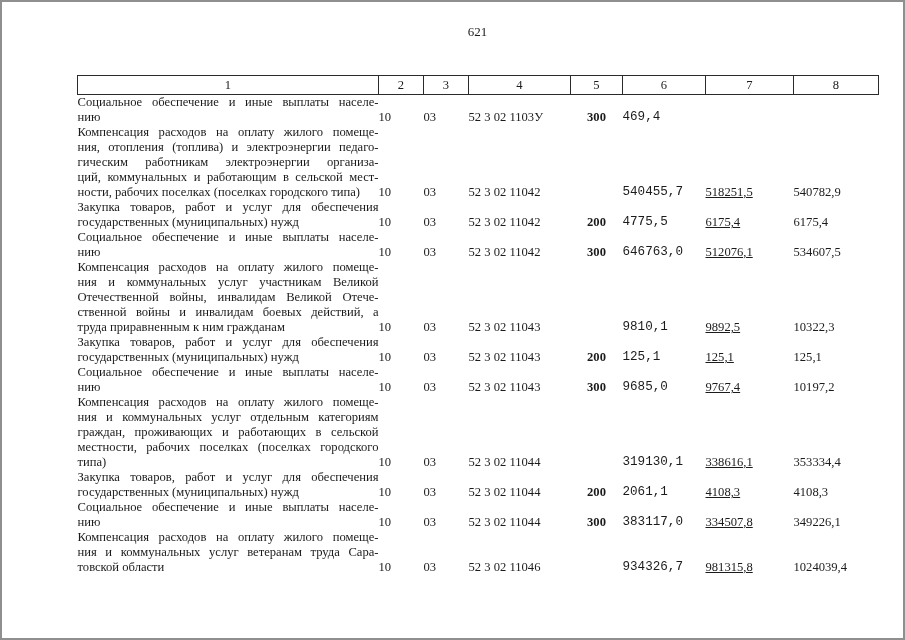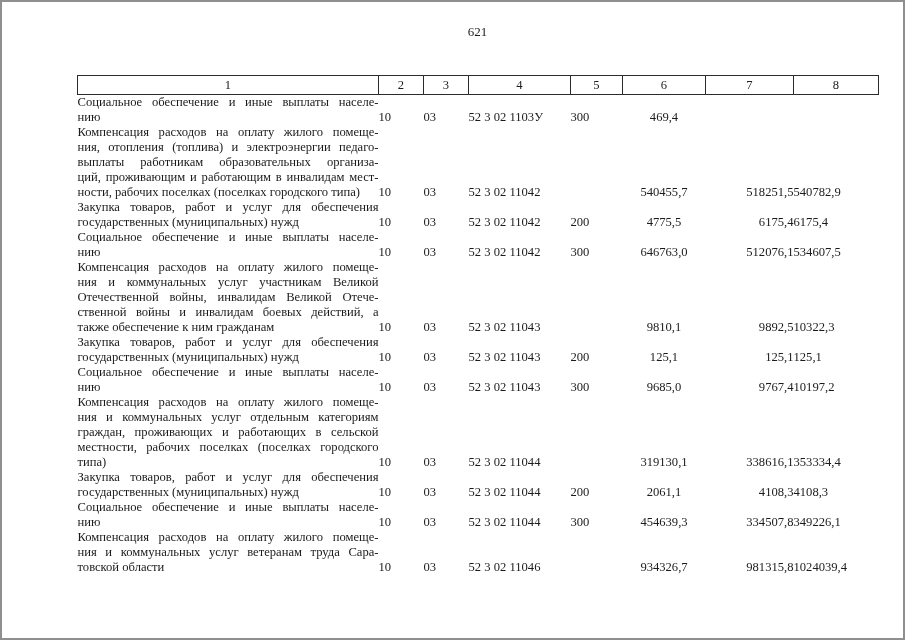--- a/index.html
+++ b/index.html
@@ -42,23 +42,23 @@
   table.budget td {
     padding: 0;
     vertical-align: bottom;
     line-height: 15px;
     font-size: 12.6px;
   }
   td.c1 { vertical-align: top; padding: 0 2px 0 3px; margin-left: 32px; }
   .jline { text-align: justify; text-align-last: justify; line-height: 15px; }
   .jline:last-child { text-align-last: left; }
   td.c2, td.c3, td.c4 { text-align: left; }
-  td.c5 { text-align: left; padding-right: 2px; }
-  td.c6 { text-align: center; padding-right: 1px; }
-  td.c7 { text-align: right; padding-right: 0; }
+  td.c5 { text-align: center; padding-right: 2px; font-weight: bold; }
+  td.c6 { text-align: left; padding-right: 1px; font-family: Liberation Mono, monospace; }
+  td.c7 { padding-right: 0; text-decoration: underline; }
   td.c8 { padding-right: 6px; }
 </style>
 </head>
 <body>
 
 <div class="page-frame">
 
   <div class="page-number">621</div>
 
   <table class="budget">
@@ -98,22 +98,22 @@
         <td class="c5">300</td>
         <td class="c6">469,4</td>
         <td class="c7"></td>
         <td class="c8"></td>
       </tr>
       <tr>
         <td class="c1">
             <div>
               <div class="jline">Компенсация расходов на оплату жилого помеще-</div>
               <div class="jline">ния, отопления (топлива) и электроэнергии педаго-</div>
-              <div class="jline">выплаты работникам образовательных организа-</div>
-              <div class="jline">ций, проживающим и работающим в инвалидам мест-</div>
+              <div class="jline">гическим работникам электроэнергии организа-</div>
+              <div class="jline">ций, коммунальных и работающим в сельской мест-</div>
               <div class="jline">ности, рабочих поселках (поселках городского типа)</div>
             </div>
           </td>
         <td class="c2">10</td>
         <td class="c3">03</td>
         <td class="c4">52 3 02 11042</td>
         <td class="c5"></td>
         <td class="c6">540455,7</td>
         <td class="c7">518251,5</td>
         <td class="c8">540782,9</td>
@@ -148,21 +148,21 @@
         <td class="c7">512076,1</td>
         <td class="c8">534607,5</td>
       </tr>
       <tr>
         <td class="c1">
             <div>
               <div class="jline">Компенсация расходов на оплату жилого помеще-</div>
               <div class="jline">ния и коммунальных услуг участникам Великой</div>
               <div class="jline">Отечественной войны, инвалидам Великой Отече-</div>
               <div class="jline">ственной войны и инвалидам боевых действий, а</div>
-              <div class="jline">также обеспечение к ним гражданам</div>
+              <div class="jline">труда приравненным к ним гражданам</div>
             </div>
           </td>
         <td class="c2">10</td>
         <td class="c3">03</td>
         <td class="c4">52 3 02 11043</td>
         <td class="c5"></td>
         <td class="c6">9810,1</td>
         <td class="c7">9892,5</td>
         <td class="c8">10322,3</td>
       </tr>
@@ -233,21 +233,21 @@
         <td class="c1">
             <div>
               <div class="jline">Социальное обеспечение и иные выплаты населе-</div>
               <div class="jline">нию</div>
             </div>
           </td>
         <td class="c2">10</td>
         <td class="c3">03</td>
         <td class="c4">52 3 02 11044</td>
         <td class="c5">300</td>
-        <td class="c6">454639,3</td>
+        <td class="c6">383117,0</td>
         <td class="c7">334507,8</td>
         <td class="c8">349226,1</td>
       </tr>
       <tr>
         <td class="c1">
             <div>
               <div class="jline">Компенсация расходов на оплату жилого помеще-</div>
               <div class="jline">ния и коммунальных услуг ветеранам труда Сара-</div>
               <div class="jline">товской области</div>
             </div>

